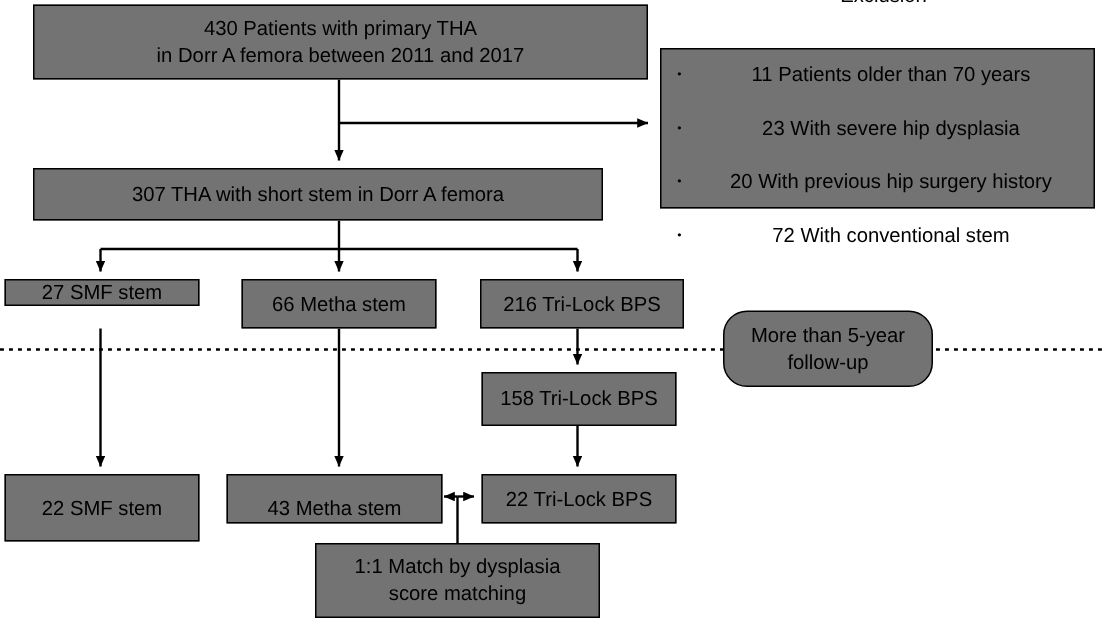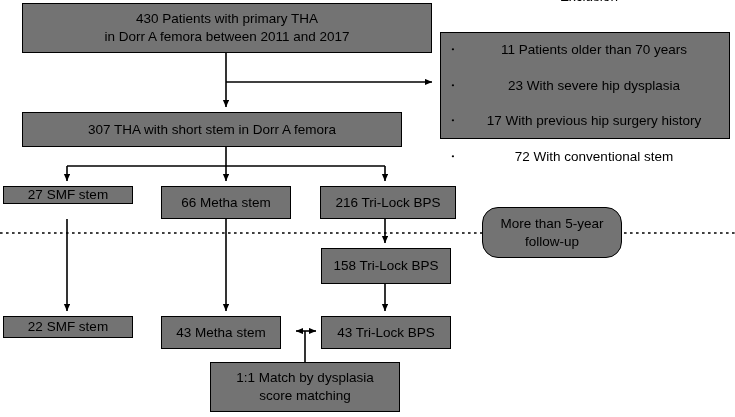--- a/index.html
+++ b/index.html
@@ -118,21 +118,21 @@
     <span>430 Patients with primary THA
 in Dorr A femora between 2011 and 2017</span>
   </div>
 
   <div class="box left-align" style="left:440px; top:32px; width:290px; height:107px;">
     <div class="excl-inner">
       <span class="excl-title">Exclusion</span>
       <ul class="excl-list">
         <li>11 Patients older than 70 years</li>
         <li>23 With severe hip dysplasia</li>
-        <li>17 With previous hip surgery history</li>
+        <li>20 With previous hip surgery history</li>
         <li>72 With conventional stem</li>
       </ul>
     </div>
   </div>
 
   <div class="box" style="left:22px; top:112px; width:380px; height:35px;">
     <span>307 THA with short stem in Dorr A femora</span>
   </div>
 
   <div class="box" style="left:3px; top:186px; width:130px; height:18px;">
@@ -149,30 +149,30 @@
 
   <div class="box" style="left:482px; top:207px; width:140px; height:51px;border-radius:16px;">
     <span>More than 5-year
 follow-up</span>
   </div>
 
   <div class="box" style="left:321px; top:248px; width:130px; height:36px;">
     <span>158 Tri-Lock BPS</span>
   </div>
 
-  <div class="box" style="left:3px; top:316px; width:130px; height:22px;">
+  <div class="box" style="left:3px; top:316px; width:130px; height:45px;">
     <span>22 SMF stem</span>
   </div>
 
-  <div class="box" style="left:161px; top:316px; width:120px; height:33px;">
+  <div class="box" style="left:151px; top:316px; width:144px; height:33px;align-items:flex-end;">
     <span>43 Metha stem</span>
   </div>
 
   <div class="box" style="left:321px; top:316px; width:130px; height:33px;">
-    <span>43 Tri-Lock BPS</span>
+    <span>22 Tri-Lock BPS</span>
   </div>
 
   <div class="box" style="left:210px; top:362px; width:190px; height:50px;">
     <span>1:1 Match by dysplasia
 score matching</span>
   </div>
 
 </div>
 
 </body></html>

